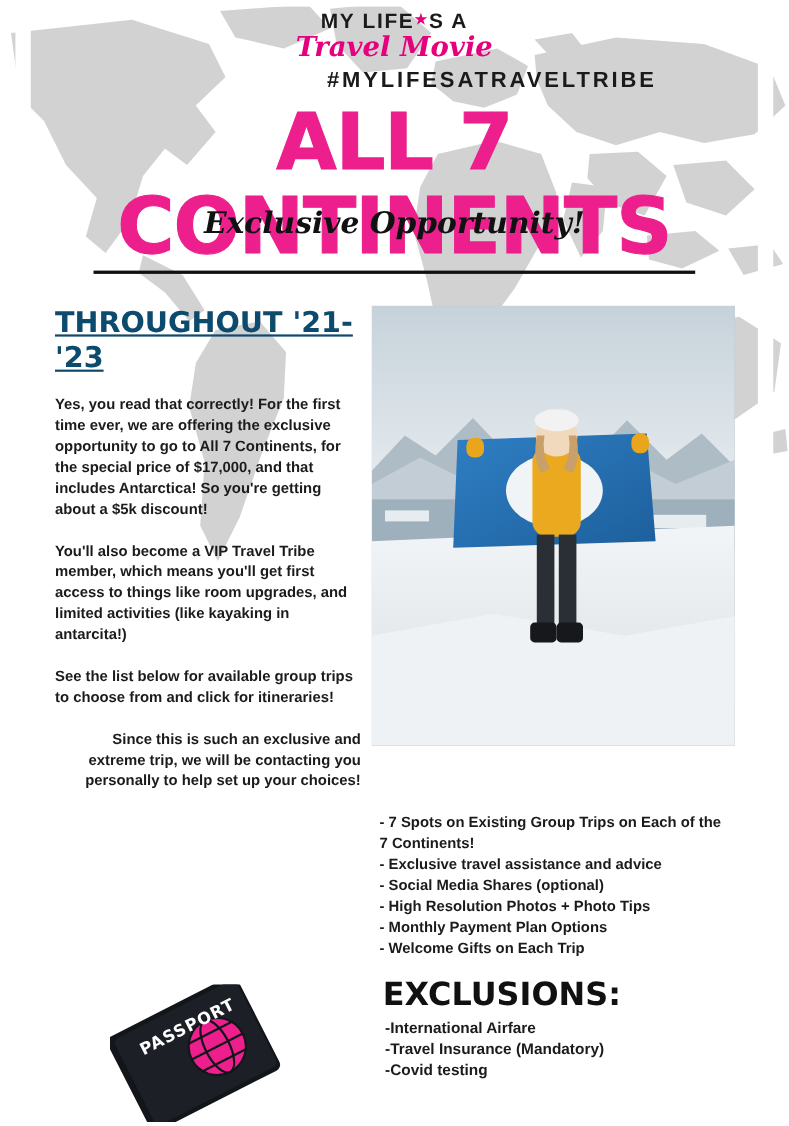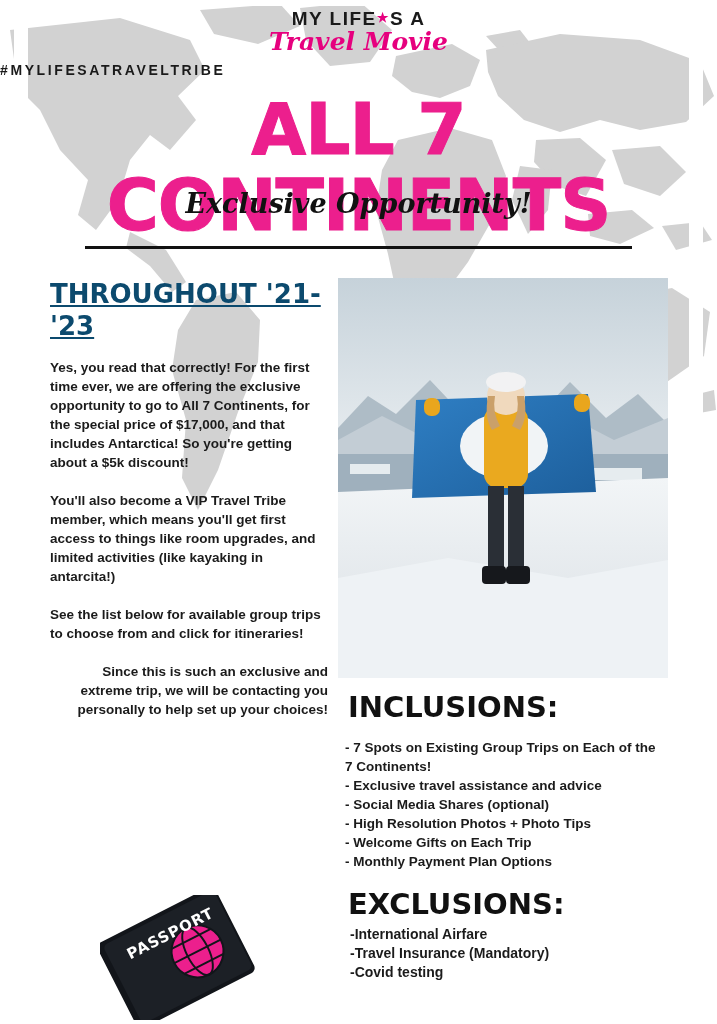--- a/index.html
+++ b/index.html
@@ -79,22 +79,22 @@
     font-weight: bold;
     font-size: 25px;
     color: #e6007e;
     line-height: 28px;
     margin-top: -1px;
   }
   .hashtag {
     position: absolute;
     left: 0; top: 62px;
     width: 597px;
-    text-align: left;
-    font-size: 14px;
+    text-align: right;
+    font-size: 20px;
     font-weight: bold;
     letter-spacing: 2.6px;
     color: #1a1a1a;
   }
   .headline {
     position: absolute;
     left: 0; top: 92px;
     width: 717px;
     text-align: center;
     font-family: "DejaVu Sans", sans-serif;
@@ -331,28 +331,27 @@
       <path d="M186 118 q4 22 -4 34 l-8 -4 q8 -14 5 -30 Z" fill="#caa06a"></path>
 
       <rect x="150" y="208" width="16" height="84" fill="#2a2f36"></rect>
       <rect x="170" y="208" width="16" height="84" fill="#2a2f36"></rect>
 
       <rect x="144" y="288" width="24" height="18" rx="4" fill="#16181c"></rect>
       <rect x="168" y="288" width="24" height="18" rx="4" fill="#16181c"></rect>
     </svg>
   </div>
 
-  <div class="inclusions-head">INCLUSIONS:</div>
   <div class="inclusions-list">
     <div>- 7 Spots on Existing Group Trips on Each of the 7 Continents!</div>
     <div>- Exclusive travel assistance and advice</div>
     <div>- Social Media Shares (optional)</div>
     <div>- High Resolution Photos + Photo Tips</div>
+    <div>- Monthly Payment Plan Options</div>
     <div>- Welcome Gifts on Each Trip</div>
-    <div>- Monthly Payment Plan Options</div>
   </div>
 
   <div class="exclusions-head">EXCLUSIONS:</div>
   <div class="exclusions-list">
     <div>-International Airfare</div>
     <div>-Travel Insurance (Mandatory)</div>
     <div>-Covid testing</div>
   </div>
 
   <div class="passport">

